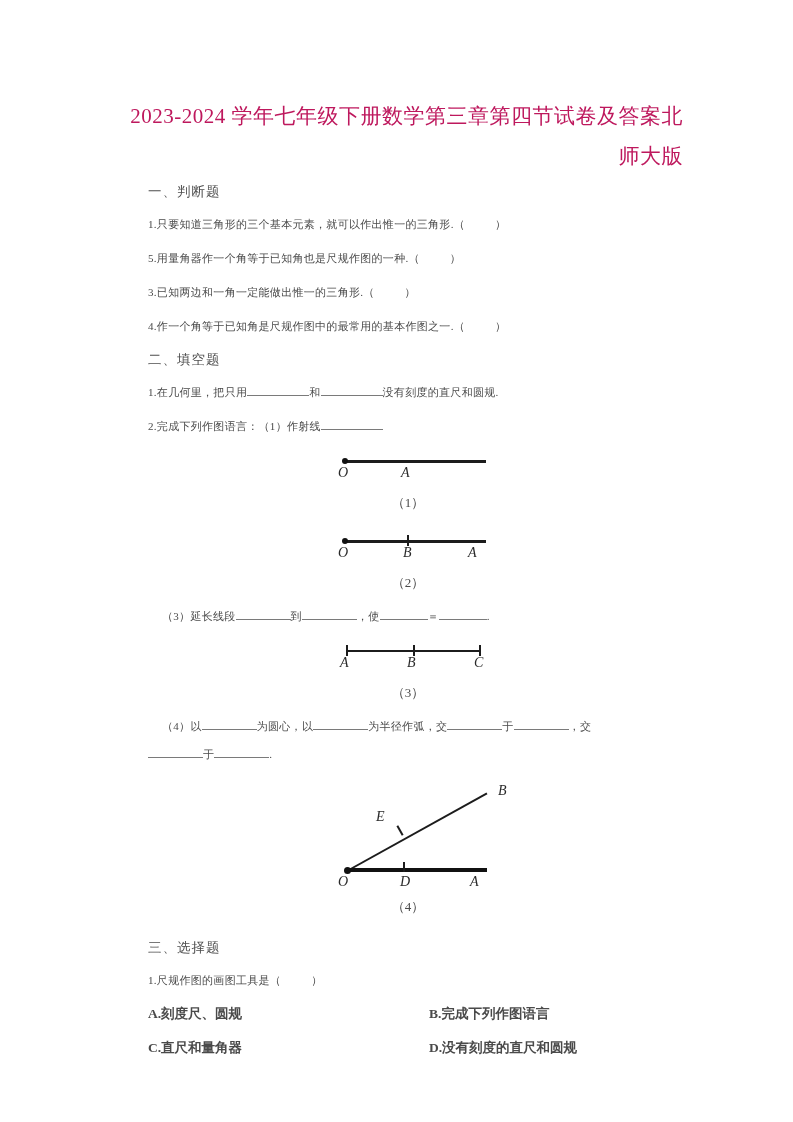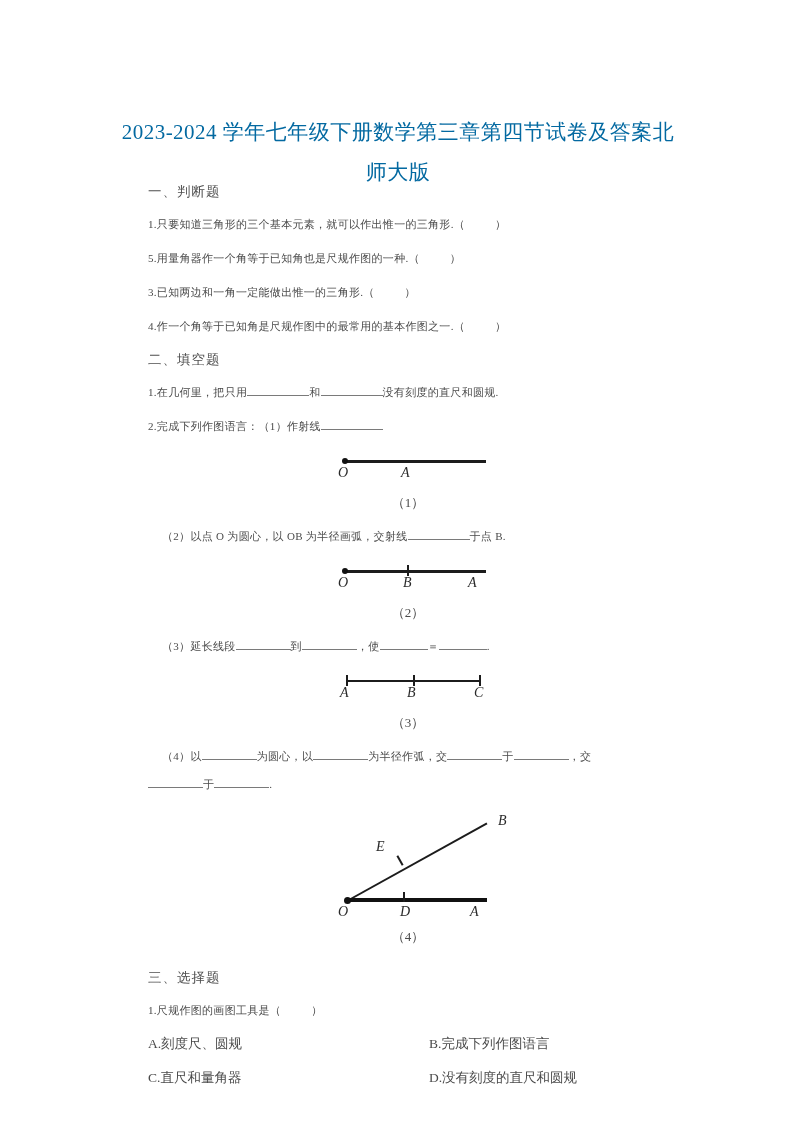--- a/index.html
+++ b/index.html
@@ -18,26 +18,26 @@
   .page {
     position: absolute;
     left: 0; top: 0;
     width: 793px;
     height: 1122px;
     background: #fff;
   }
   .doc-title {
     position: absolute;
     left: 113px;
-    top: 112px;
+    top: 96px;
     width: 570px;
-    text-align: center;
+    text-align: right;
     font-size: 21px;
     line-height: 40px;
-    color: #0369a1;
+    color: #be185d;
     letter-spacing: 0.5px;
   }
   .body-block {
     position: absolute;
     left: 148px;
     top: 182px;
     width: 545px;
   }
   .sec-head {
     font-size: 13.5px;
@@ -166,20 +166,21 @@
   .lbl-O { left: 190px; top: 96px; }
   .lbl-D { left: 252px; top: 96px; }
   .lbl-A { left: 322px; top: 96px; }
   .lbl-E { left: 228px; top: 31px; }
   .lbl-B { left: 350px; top: 5px; }
 
   .choices {
     position: relative;
     margin: 0 0 14px 0;
     height: 20px;
+    font-weight: bold;
   }
   .choice {
     position: absolute;
     font-size: 13.5px;
     line-height: 20px;
     color: #4a4a4a;
   }
   .choice.left { left: 0; }
   .choice.right { left: 281px; }
 </style>
@@ -212,21 +213,20 @@
     <div class="q-line tight"><span>2.完成下列作图语言：（1）作射线</span><span class="blank b-lg"></span></div>
 
     <div class="figure">
       <div class="axis-line h-line" style="left:196px; width:142px;"></div>
       <div class="dot" style="left:194px;"></div>
       <span class="pt-label" style="left:190px;">O</span>
       <span class="pt-label" style="left:253px;">A</span>
     </div>
     <div class="fig-caption">（1）</div>
 
-    <div class="q-line indent tight"><span>（2）以点 O 为圆心，以 OB 为半径画弧，交射线</span><span class="blank b-lg"></span><span>于点 B.</span></div>
 
     <div class="figure">
       <div class="axis-line h-line" style="left:196px; width:142px;"></div>
       <div class="dot" style="left:194px;"></div>
       <div class="tick" style="left:259px;"></div>
       <span class="pt-label" style="left:190px;">O</span>
       <span class="pt-label" style="left:255px;">B</span>
       <span class="pt-label" style="left:320px;">A</span>
     </div>
     <div class="fig-caption">（2）</div>

